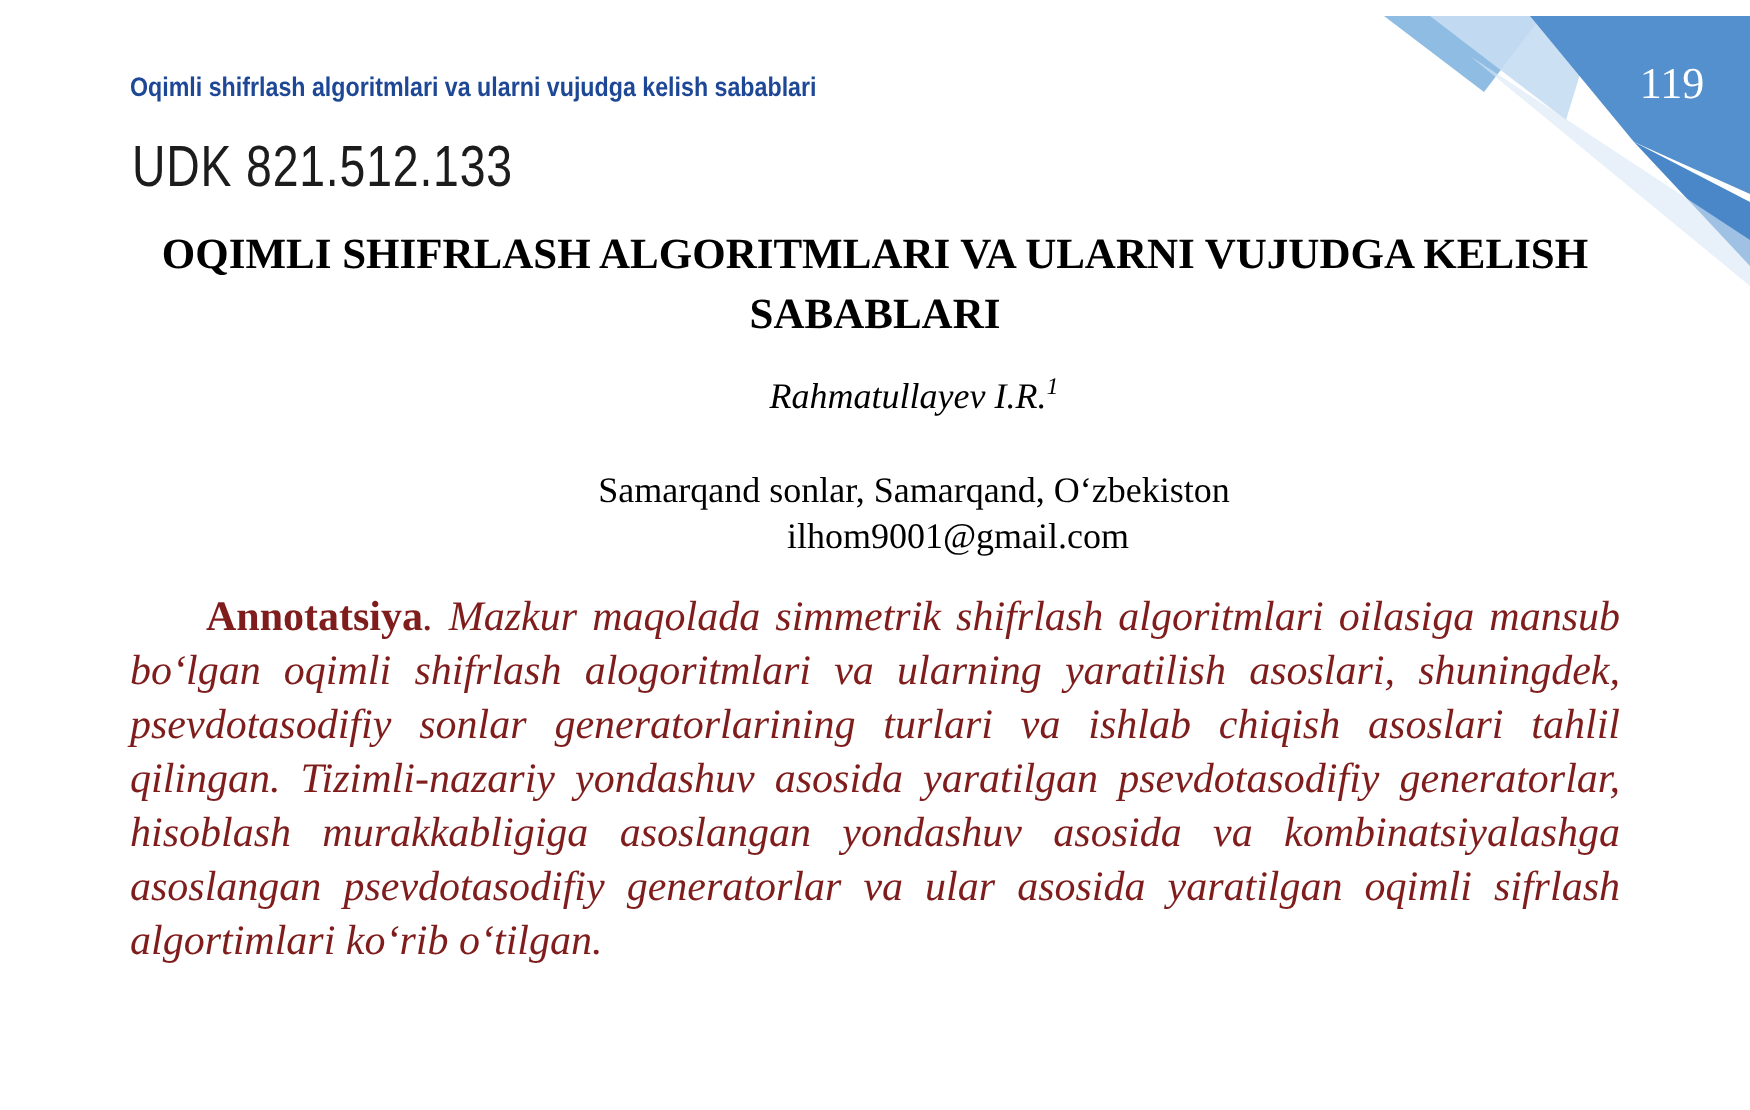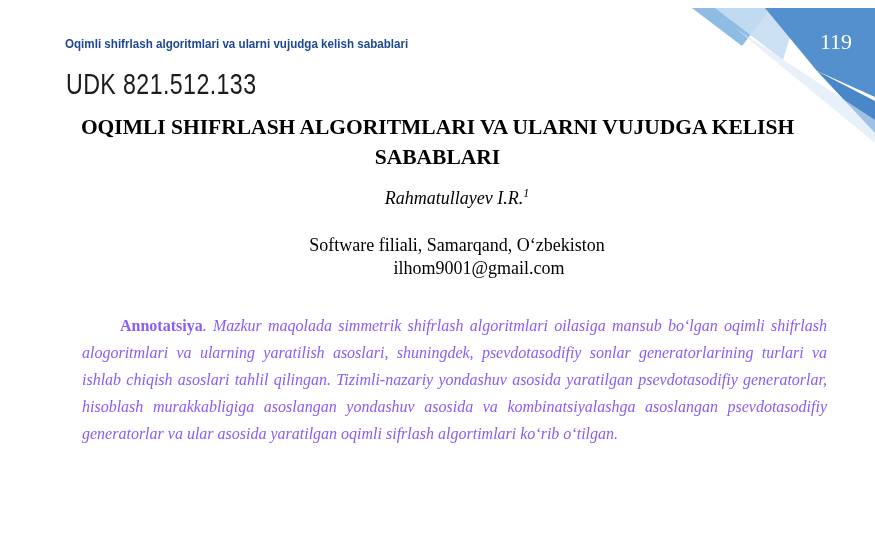--- a/index.html
+++ b/index.html
@@ -79,26 +79,26 @@
   }
   .author-line { top: 186px; font-style: italic; }
   .affiliation-line1 { top: 211px; }
   .affiliation-line2 { top: 235px; }
   .email-line { top: 258px; margin-left: 44px; }
   sup { font-size: 12px; }
   .abstract-para, .keywords-para {
     position: absolute;
     left: 65px;
     width: 745px;
-    margin: 17px;
-    font-size: 16px;
+    margin: 0;
+    font-size: 21px;
     line-height: 27px;
     text-align: justify;
     text-indent: 38px;
-    color: #8b5cf6;
+    color: #7f1d1d;
   }
   .abstract-para { top: 295px; }
   .keywords-para { top: 481px; }
   .para-label {
     font-weight: 700;
     font-style: normal;
   }
   .para-body {
     font-style: italic;
     font-weight: 400;
@@ -122,20 +122,20 @@
 
   <div class="udk">UDK 821.512.133</div>
 
   <div class="article-title">
     <span class="title-text">OQIMLI SHIFRLASH ALGORITMLARI VA ULARNI VUJUDGA KELISH SABABLARI</span>
   </div>
 
   <div class="byline author-line"><span>Rahmatullayev I.R.</span><sup>1</sup></div>
 
 
-  <div class="byline affiliation-line2">Software filiali, Samarqand, O‘zbekiston</div>
+  <div class="byline affiliation-line2">Samarqand sonlar, Samarqand, O‘zbekiston</div>
 
   <div class="byline email-line">ilhom9001@gmail.com</div>
 
   <p class="abstract-para"><span class="para-label">Annotatsiya</span><span class="para-body">. Mazkur maqolada simmetrik shifrlash algoritmlari oilasiga mansub bo‘lgan oqimli shifrlash alogoritmlari va ularning yaratilish asoslari, shuningdek, psevdotasodifiy sonlar generatorlarining turlari va ishlab chiqish asoslari tahlil qilingan. Tizimli-nazariy yondashuv asosida yaratilgan psevdotasodifiy generatorlar, hisoblash murakkabligiga asoslangan yondashuv asosida va kombinatsiyalashga asoslangan psevdotasodifiy generatorlar va ular asosida yaratilgan oqimli sifrlash algortimlari ko‘rib o‘tilgan.</span></p>
 
 
 </div>
 
 </body></html>

